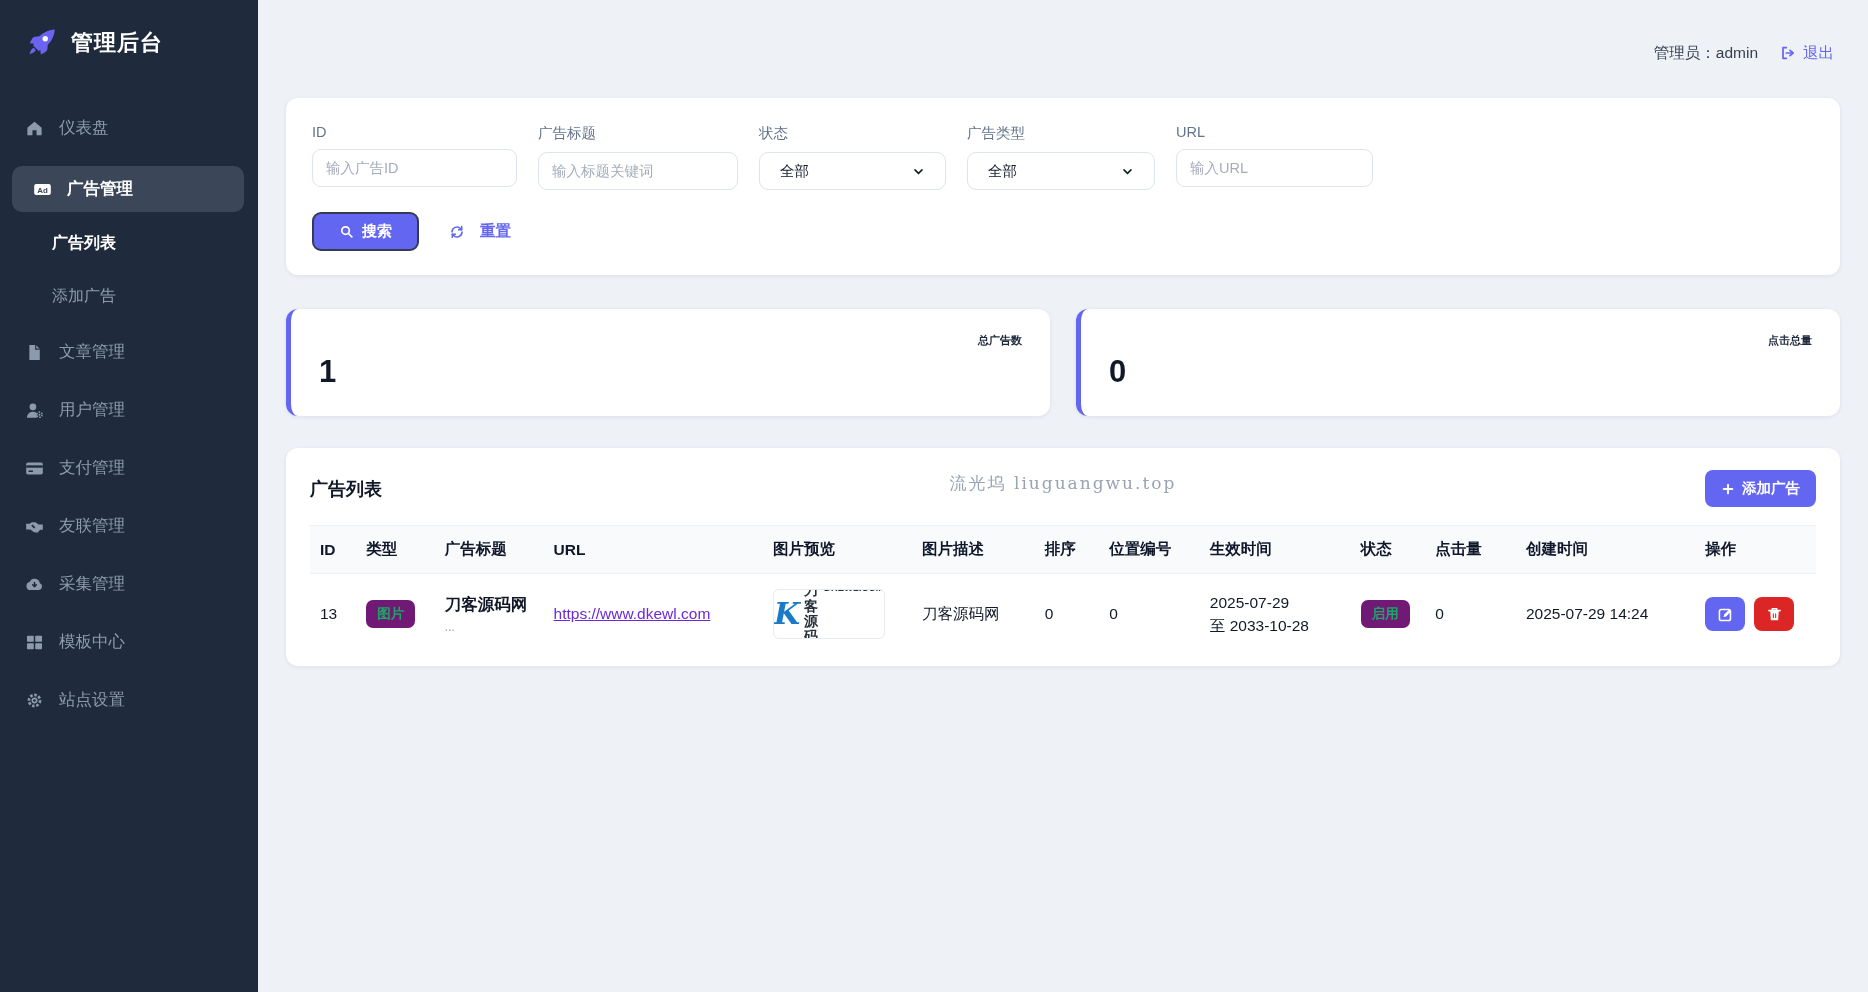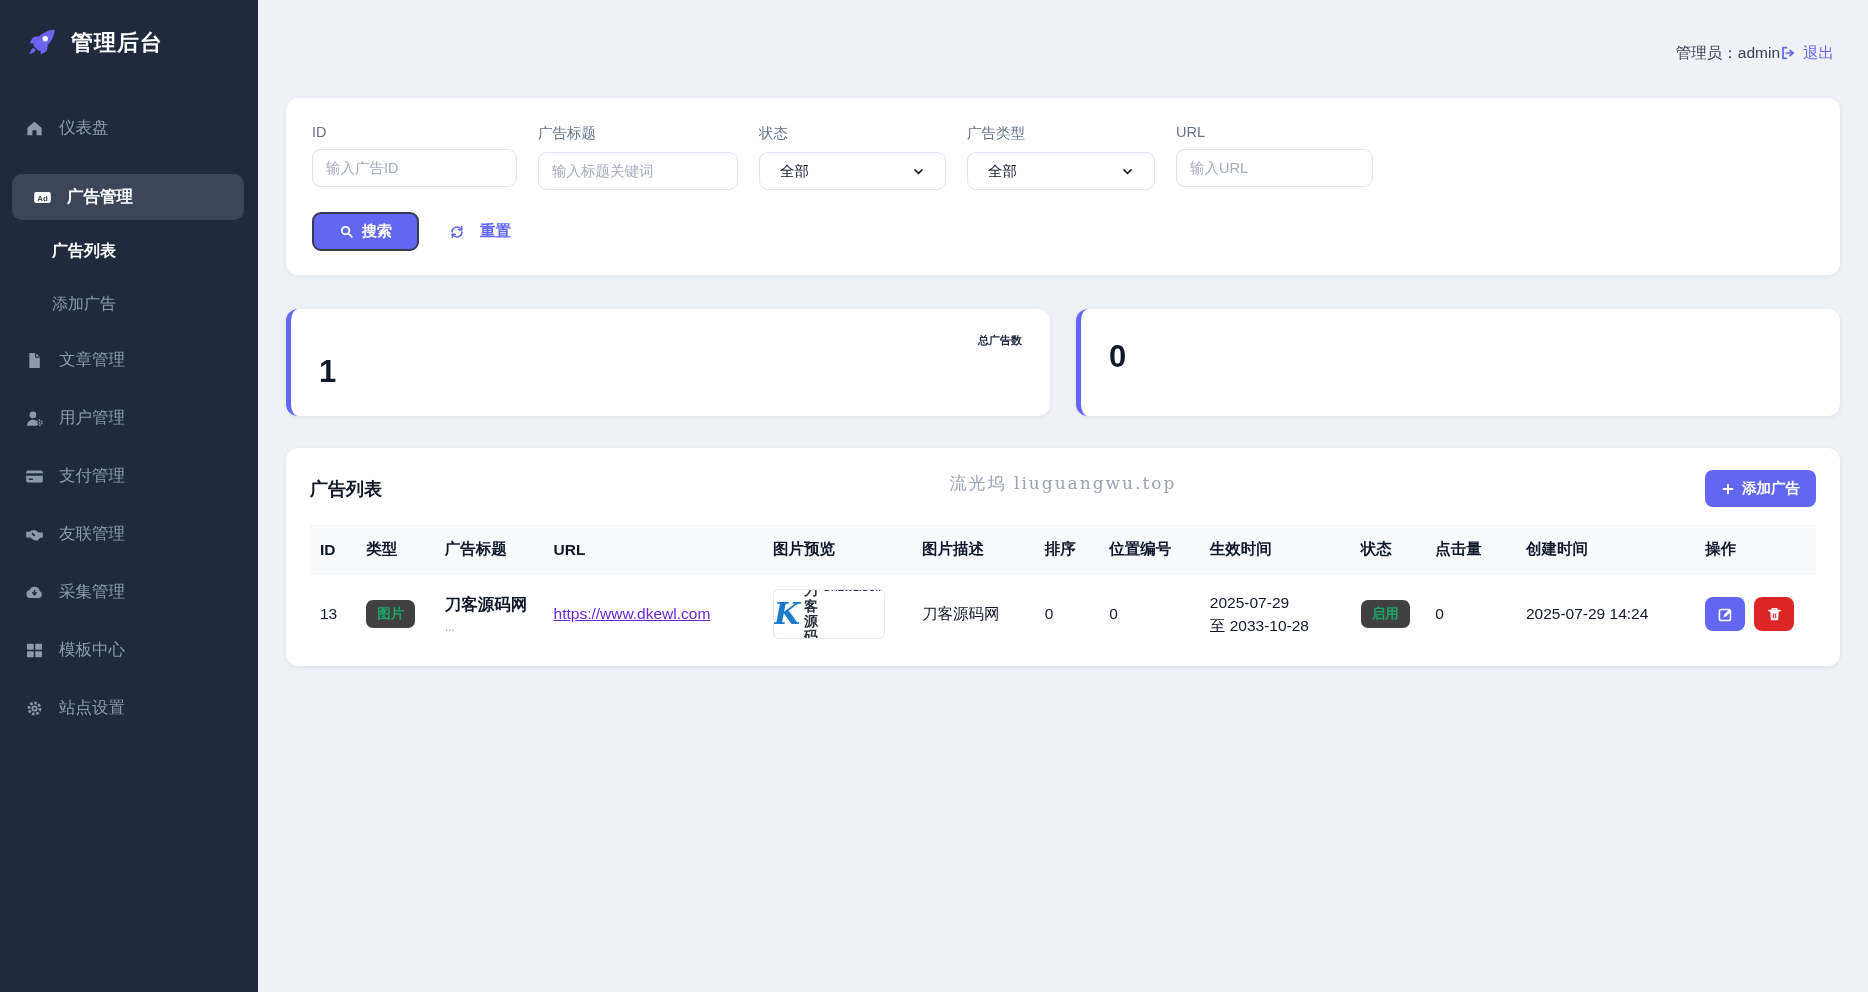--- a/index.html
+++ b/index.html
@@ -25,33 +25,33 @@
   .nav { display: flex; flex-direction: column; }
   .nav-item {
     display: flex; align-items: center; gap: 15px;
     padding: 13px 24px; font-size: 16.5px; color: #8d9aae; cursor: pointer;
     margin-bottom: 10px;
   }
   .nav-item .icon { width: 20px; height: 20px; display: inline-flex; align-items: center; justify-content: center; }
   .nav-item .icon svg { width: 19px; height: 19px; display: block; }
   .nav-item.active {
     background: #3b4759; border-radius: 10px;
-    margin: 12px 14px 10px 12px; padding: 12px 22px 12px 20px;
+    margin: 4px 14px 10px 12px; padding: 12px 22px 12px 20px;
     color: #ffffff; font-weight: bold;
   }
   .nav-sub {
     padding: 11px 24px 11px 52px; font-size: 16px; color: #8d9aae; cursor: pointer; margin-bottom: 10px;
   }
   .nav-sub.active { color: #ffffff; font-weight: bold; }
 
   
   .main { flex: 1; padding: 0 28px; overflow: hidden; }
   .topbar {
     height: 98px; display: flex; align-items: center; justify-content: flex-end;
-    padding: 8px 6px 0;
+    gap: 22px; padding: 8px 6px 0;
   }
   .admin-label { font-size: 15.5px; color: #374151; }
   .logout-link { display: inline-flex; align-items: center; gap: 7px; color: #6366f1; font-size: 15.5px; cursor: pointer; text-decoration: none; }
   .logout-link svg { width: 16px; height: 16px; }
 
   .card {
     background: #ffffff; border-radius: 12px;
     box-shadow: 0 1px 4px rgba(30,41,59,.08);
   }
 
@@ -112,21 +112,21 @@
   }
   .add-btn svg { width: 14px; height: 14px; }
 
   table { width: 100%; border-collapse: collapse; table-layout: fixed; }
   thead th {
     background: #f8fafc; text-align: left; font-size: 15.5px; font-weight: bold;
     color: #0f172a; padding: 13px 10px; border-top: 1px solid #eef1f6; border-bottom: 1px solid #eef1f6;
   }
   tbody td { padding: 15px 10px; font-size: 15.5px; color: #111827; vertical-align: middle; }
   .pill {
-    display: inline-block; background: #404040; color: #19a866;
+    display: inline-block; background: #701a75; color: #19a866;
     font-size: 13.5px; font-weight: bold; padding: 5px 11px; border-radius: 7px;
   }
   .ad-title { font-weight: bold; font-size: 16.5px; }
   .ad-title-more { color: #9ca3af; font-size: 12px; margin-top: 4px; }
   .url-link { color: #6d28d9; text-decoration: underline; font-size: 15.5px; word-break: break-all; }
   .img-preview {
     width: 112px; height: 50px; background: #fff; border: 1px solid #e7eaf0; border-radius: 6px;
     display: flex; align-items: center; justify-content: center; gap: 4px; overflow: hidden;
   }
   .logo-k { color: #1c7bc8; font-size: 30px; font-weight: bold; font-style: italic; line-height: 1; font-family: "DejaVu Serif", serif; }
@@ -336,20 +336,21 @@
         </button>
       </div>
     </section>
 
     <section class="stats">
       <div class="card stat-card">
         <div class="stat-label">总广告数</div>
         <div class="stat-value">1</div>
       </div>
       <div class="card stat-card">
+        <div class="stat-label">点击总量</div>
         <div class="stat-value">0</div>
       </div>
     </section>
 
     <section class="card table-card">
       <div class="table-head-row">
         <span class="table-title">广告列表</span>
         <span class="watermark">流光坞 liuguangwu.top</span>
         <button class="add-btn">
           <svg viewBox="0 0 24 24" fill="none" stroke="#ffffff" stroke-width="3.2" stroke-linecap="round">

